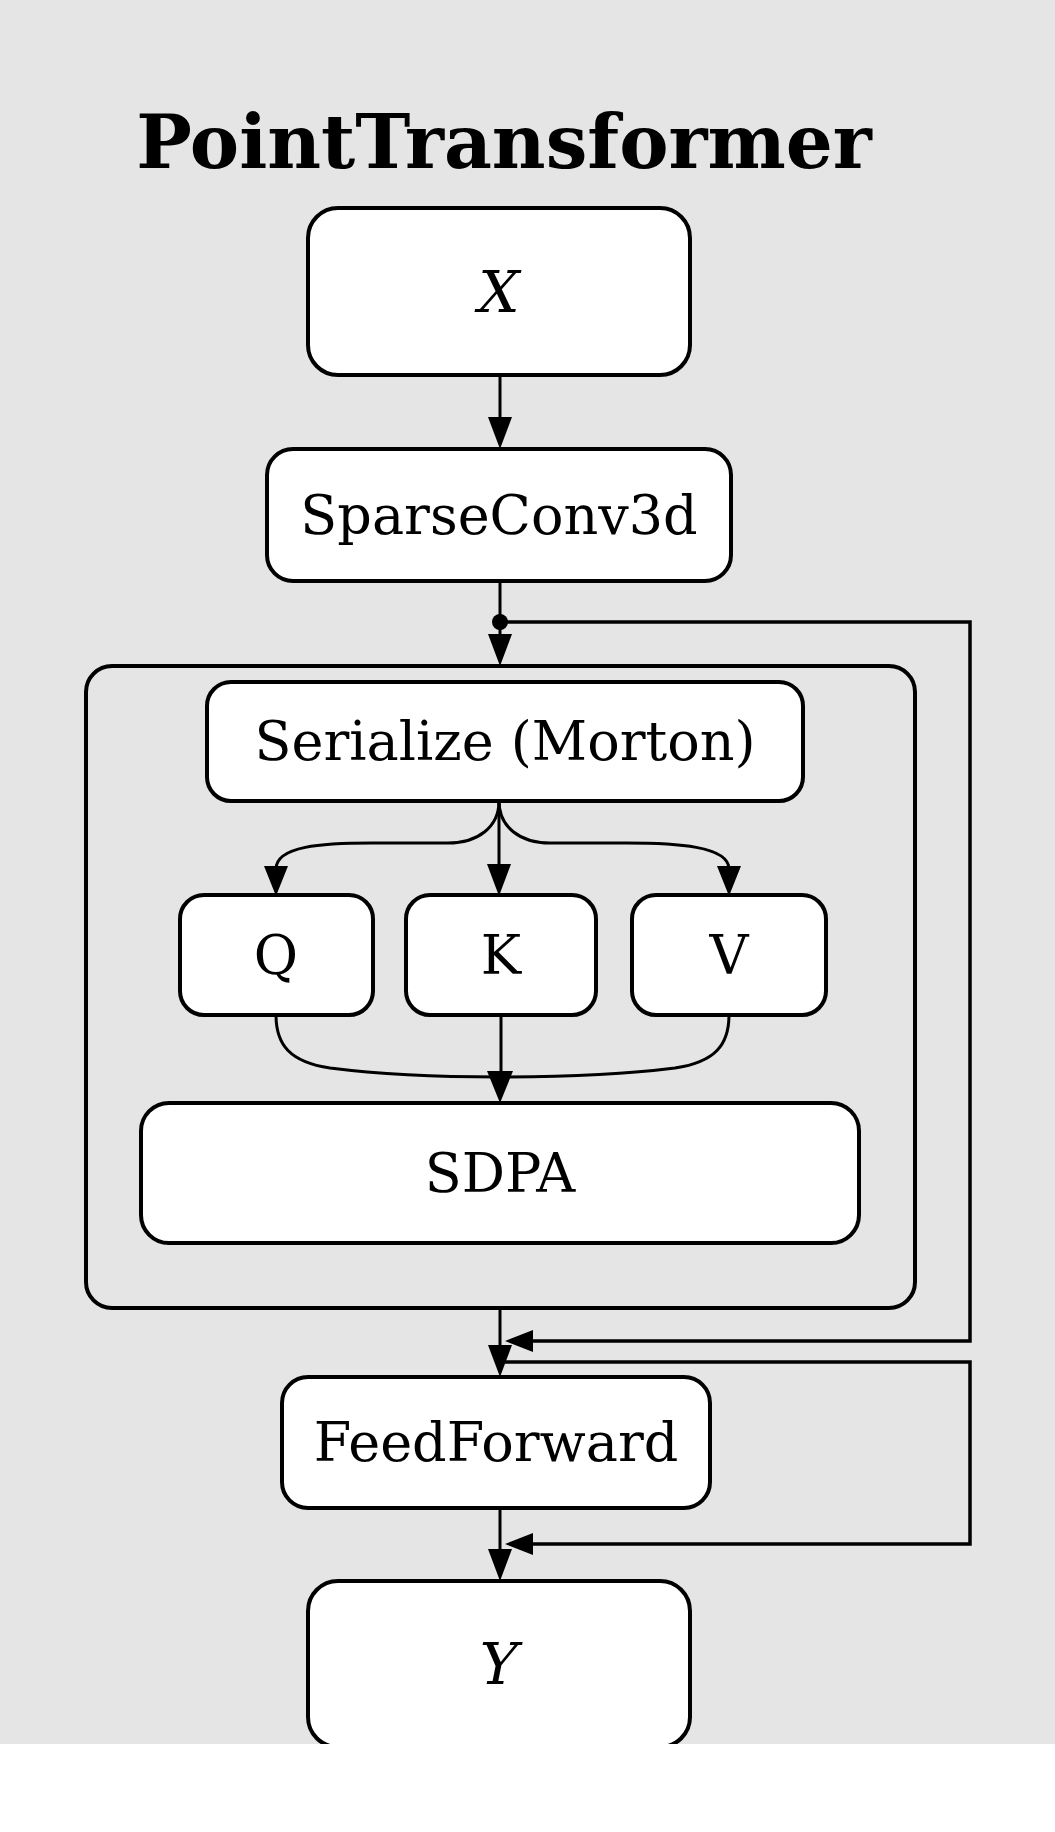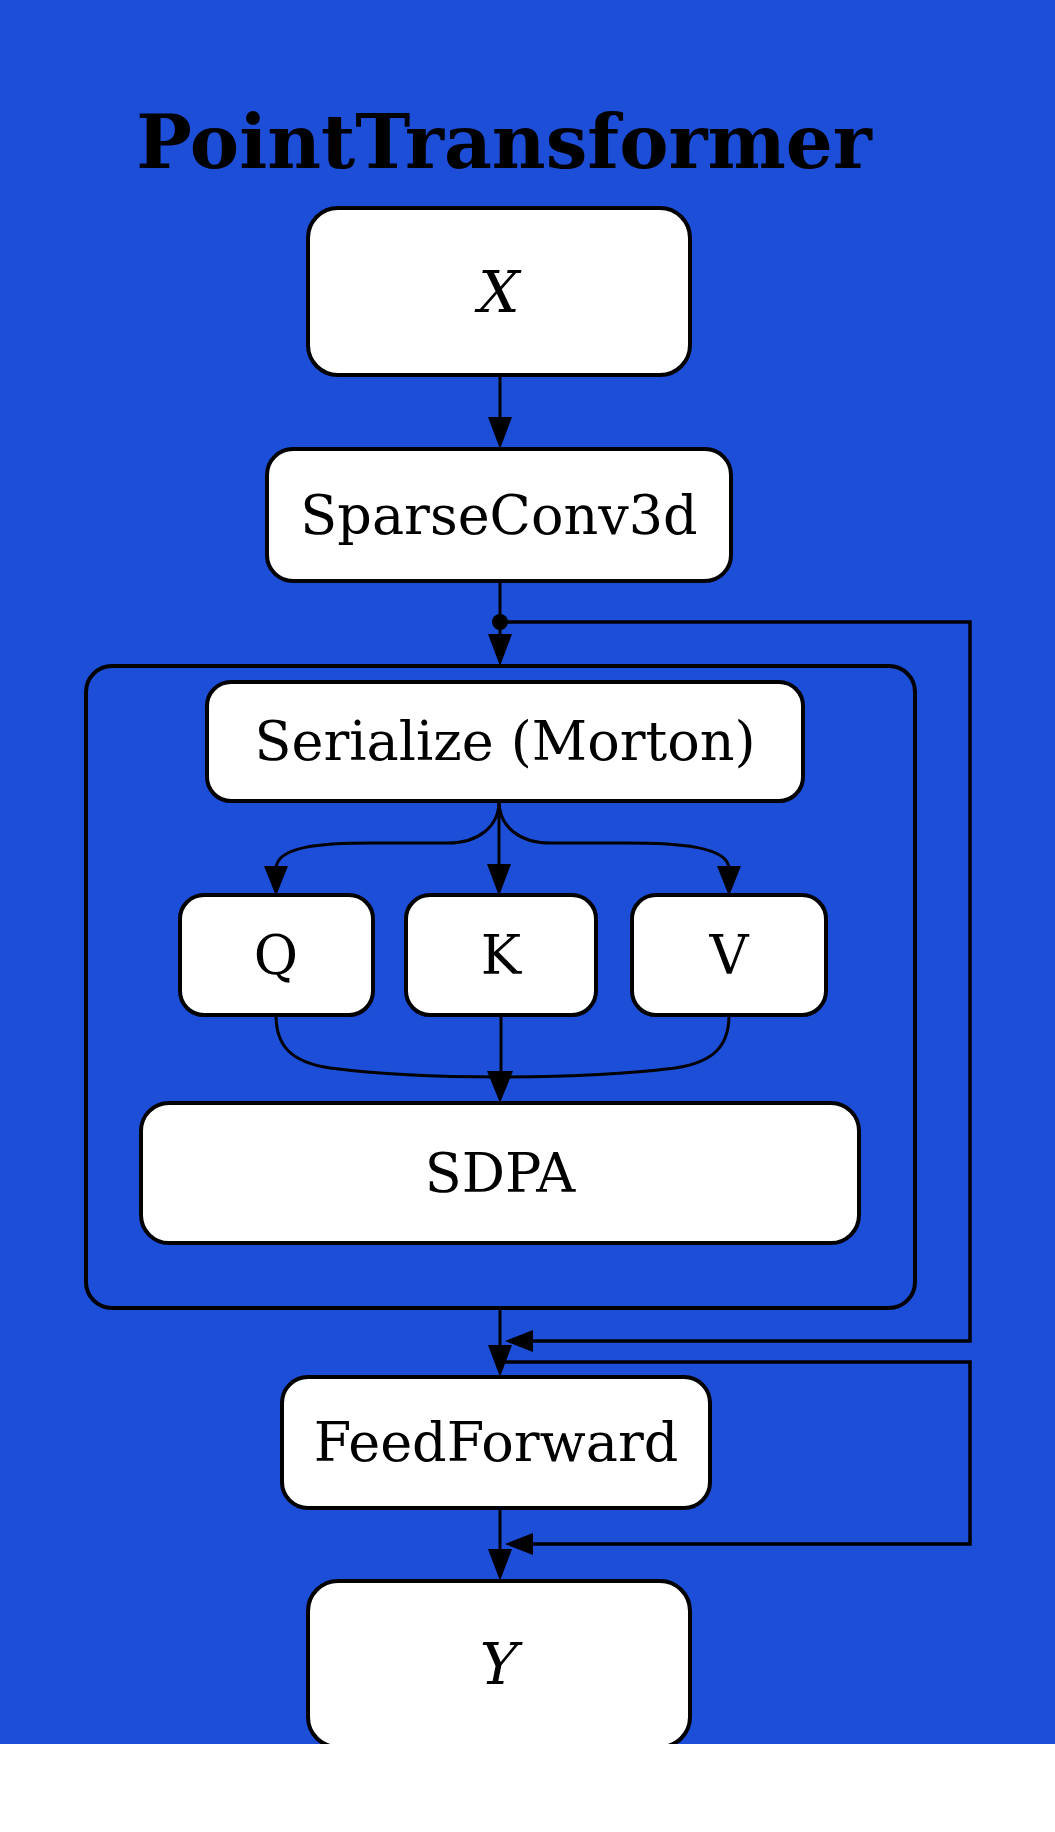--- a/index.html
+++ b/index.html
@@ -4,21 +4,21 @@
 <style>
   html, body {
     margin: 0;
     padding: 0;
     background: #ffffff;
   }
   .canvas {
     position: relative;
     width: 1055px;
     height: 1744px;
-    background: #1d4ed8;
+    background: #e5e5e5;
     overflow: hidden;
   }
   svg { display: block; }
   .node-box {
     fill: #ffffff;
     stroke: #000000;
     stroke-width: 4;
   }
   .container-box {
     fill: none;

